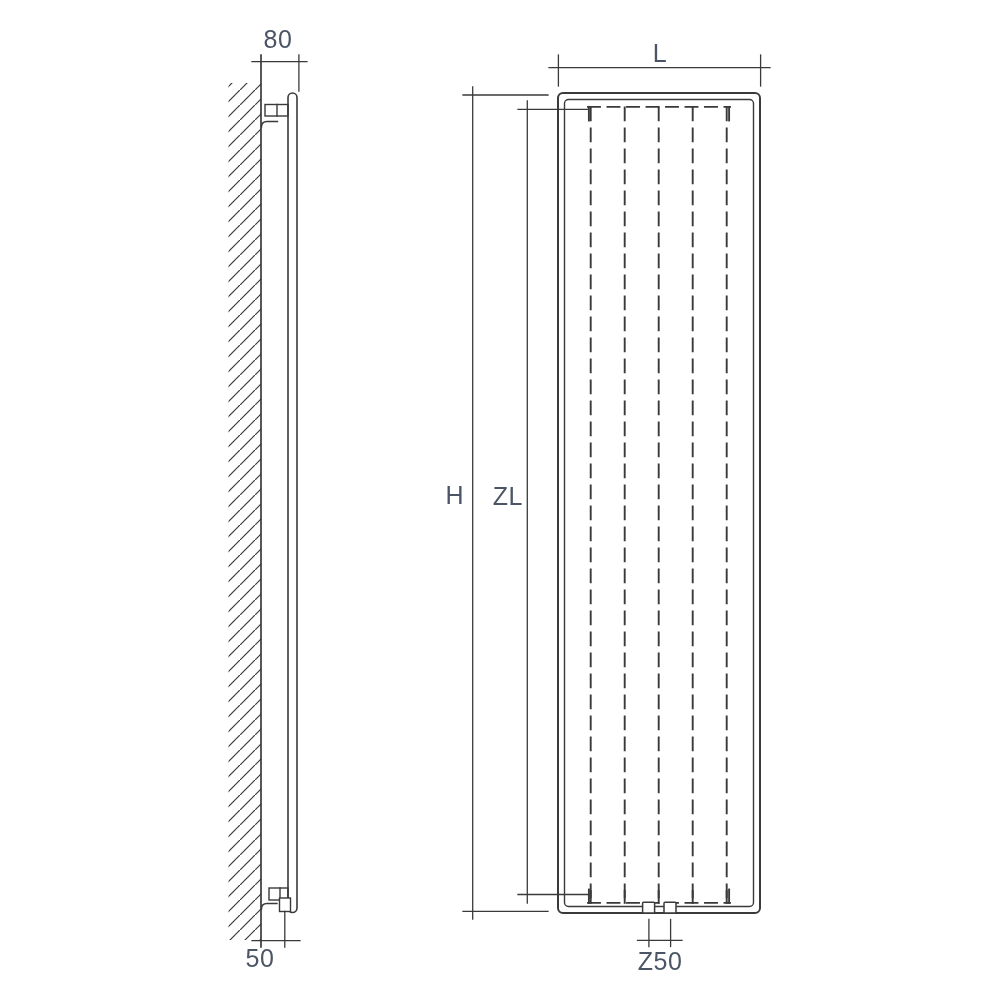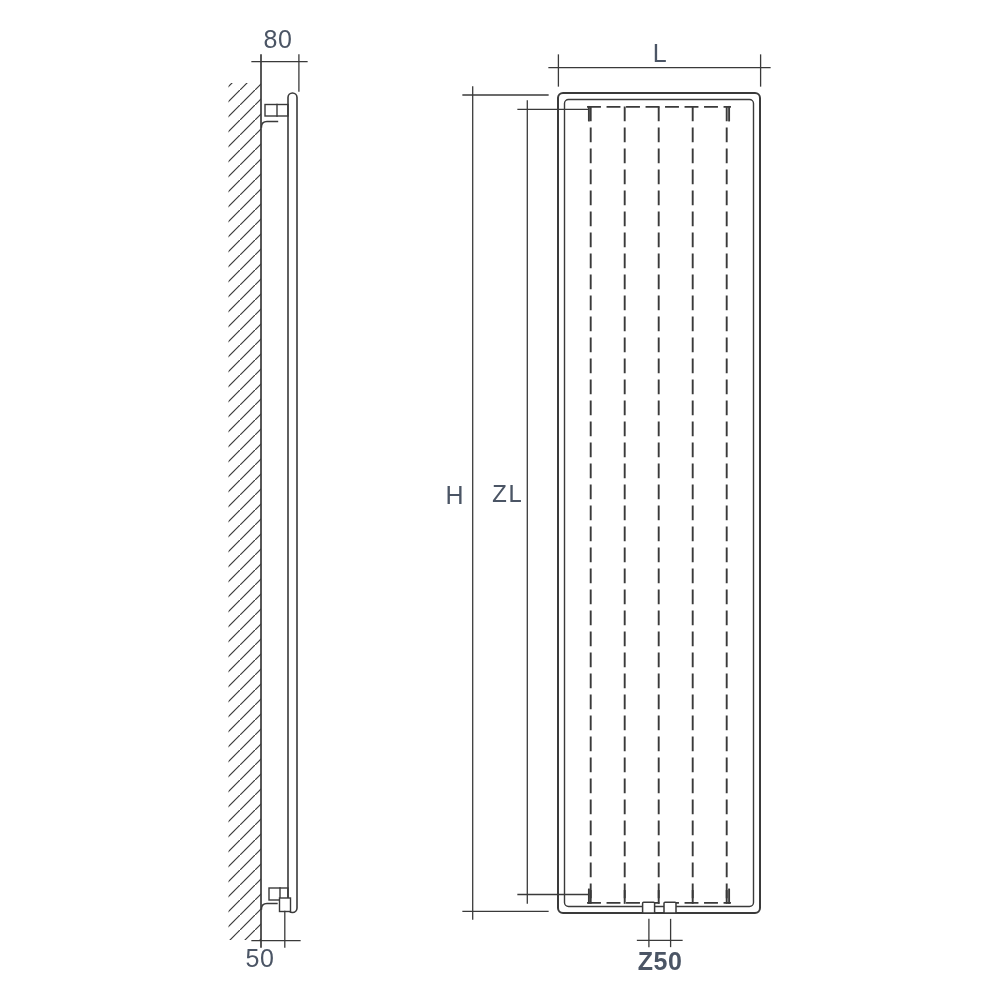--- a/index.html
+++ b/index.html
@@ -132,16 +132,16 @@
   </svg>
 
   <div class="dim-label center" style="left:240px;top:26px;width:76px;">80</div>
 
   <div class="dim-label center" style="left:222px;top:945px;width:76px;">50</div>
 
   <div class="dim-label center" style="left:622px;top:40px;width:76px;">L</div>
 
   <div class="dim-label right" style="left:414px;top:482px;width:50px;">H</div>
 
-  <div class="dim-label right" style="left:464px;top:483px;width:59px;font-family:Liberation Mono, monospace;">ZL</div>
+  <div class="dim-label right" style="left:464px;top:483px;width:59px;">ZL</div>
 
-  <div class="dim-label center" style="left:622px;top:948px;width:76px;font-weight:bold;">Z50</div>
+  <div class="dim-label center" style="left:622px;top:948px;width:76px;">Z50</div>
 </div>
 
 </body></html>

